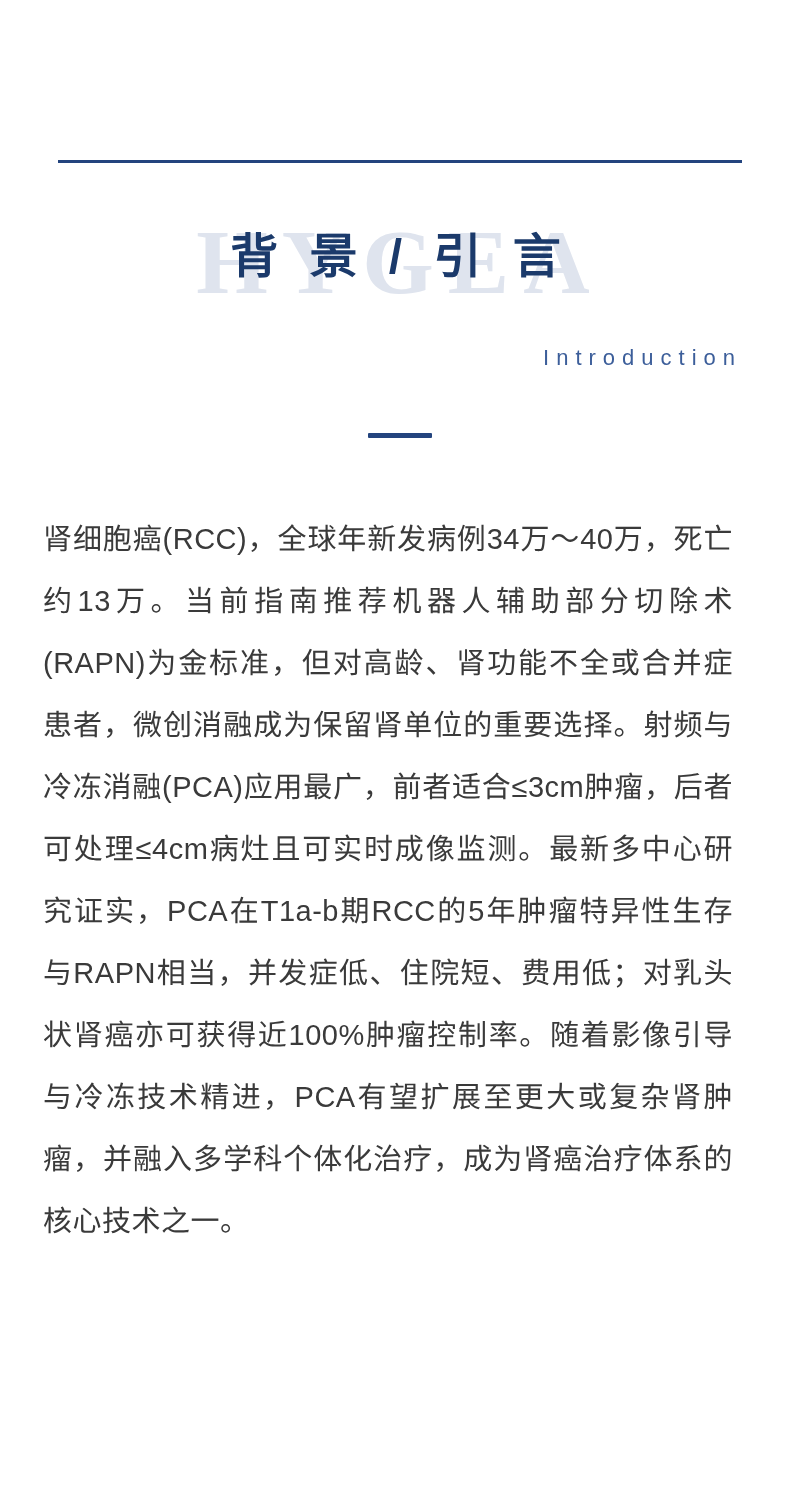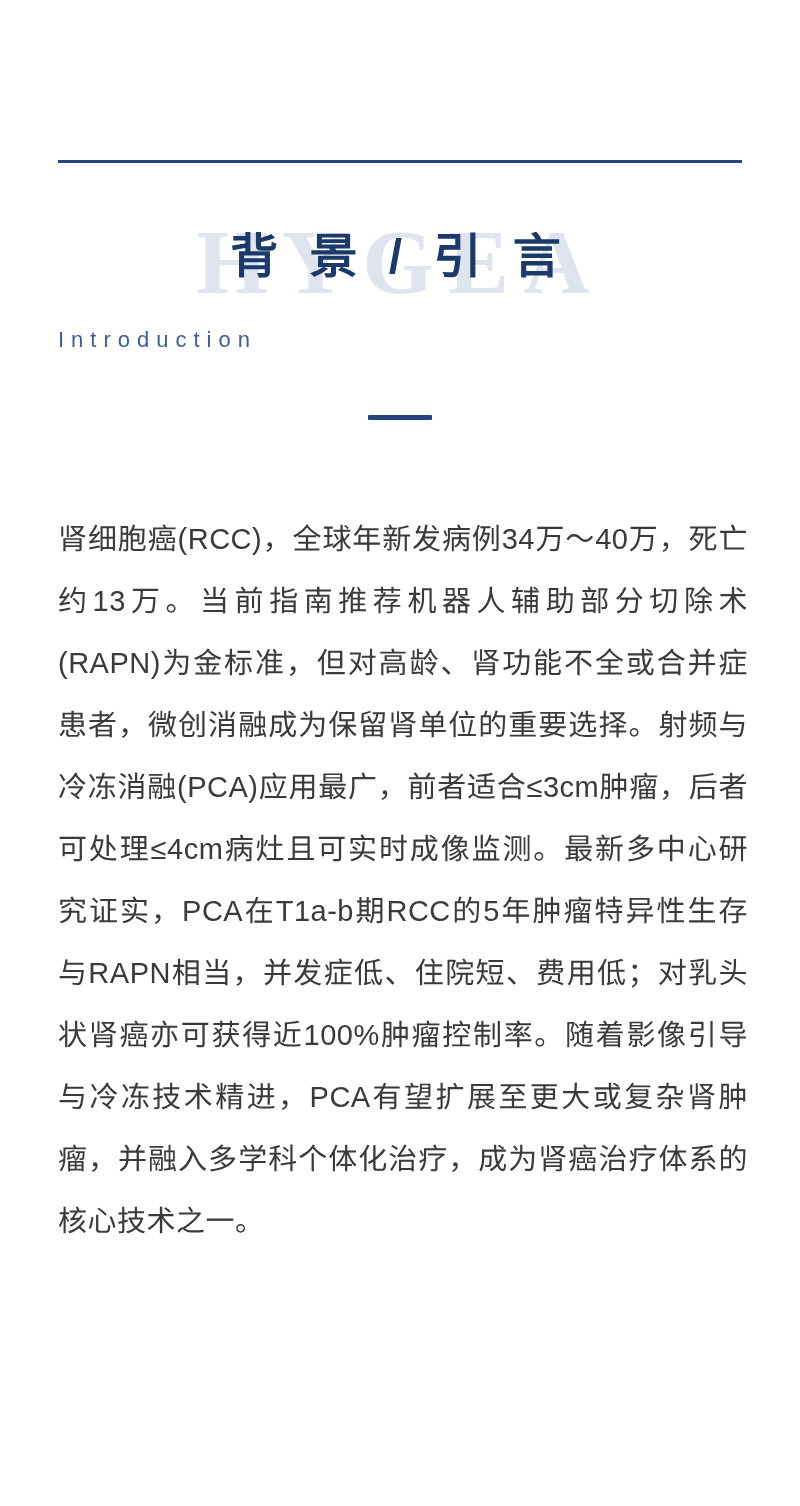--- a/index.html
+++ b/index.html
@@ -67,22 +67,22 @@
     text-align: center;
     font-size: 48px;
     font-weight: 700;
     letter-spacing: 9px;
     color: #1b3a6b;
     line-height: 72px;
     white-space: nowrap;
   }
 
   .subtitle {
-    margin-top: 0;
-    text-align: left;
+    margin-top: 18px;
+    text-align: right;
     font-size: 22px;
     letter-spacing: 7px;
     color: #3c5e9a;
     font-weight: 400;
   }
 
   .divider-wrap {
     margin-top: 62px;
     display: flex;
     justify-content: center;
@@ -90,21 +90,21 @@
   .divider {
     width: 64px;
     height: 5px;
     background: #23447e;
     border-radius: 1px;
   }
 
   
   .body-copy {
     position: absolute;
-    left: 58px;
+    left: 43px;
     top: 508px;
     width: 690px;
     font-size: 29px;
     line-height: 62px;
     color: #3a3a3a;
     text-align: justify;
     text-justify: inter-ideograph;
     letter-spacing: 0.5px;
   }
 </style>

